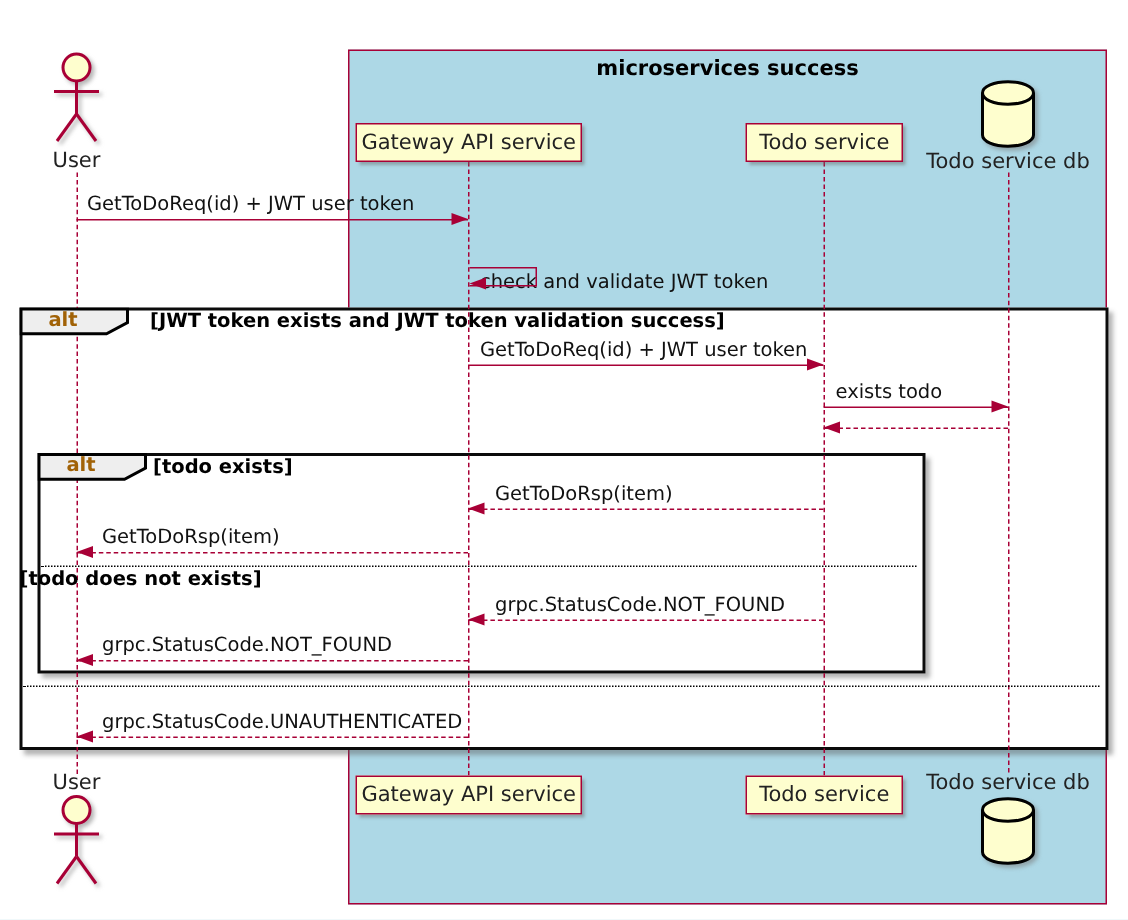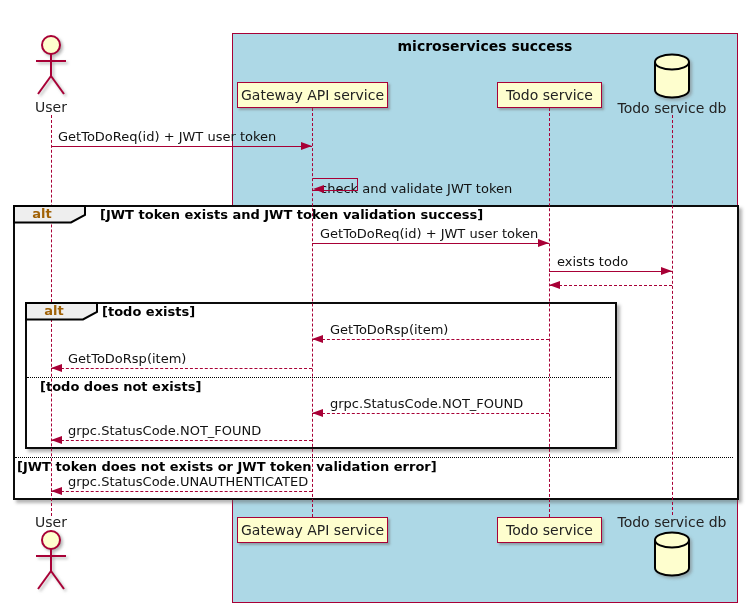--- a/index.html
+++ b/index.html
@@ -88,31 +88,30 @@
   <div class="guard" style="left:102px;top:304px;">[todo exists]</div>
 
   <div class="mlabel" style="left:330px;top:322px;">GetToDoRsp(item)</div>
   <div class="mline dashed" style="left:312px;top:339px;width:237px;"></div>
   <div class="ah l" style="left:312px;top:335px;"></div>
 
   <div class="mlabel" style="left:68px;top:351px;">GetToDoRsp(item)</div>
   <div class="mline dashed" style="left:51px;top:368px;width:261px;"></div>
   <div class="ah l" style="left:51px;top:364px;"></div>
 
-  <div class="guard" style="left:40px;top:379px;">[todo does not exists]</div>
+  <div class="guard" style="left:13px;top:379px;">[todo does not exists]</div>
 
   <div class="mlabel" style="left:330px;top:396px;">grpc.StatusCode.NOT_FOUND</div>
   <div class="mline dashed" style="left:312px;top:413px;width:237px;"></div>
   <div class="ah l" style="left:312px;top:409px;"></div>
 
   <div class="mlabel" style="left:68px;top:423px;">grpc.StatusCode.NOT_FOUND</div>
   <div class="mline dashed" style="left:51px;top:440px;width:261px;"></div>
   <div class="ah l" style="left:51px;top:436px;"></div>
 
-  <div class="guard" style="left:17px;top:459px;">[JWT token does not exists or JWT token validation error]</div>
 
   <div class="mlabel" style="left:68px;top:474px;">grpc.StatusCode.UNAUTHENTICATED</div>
   <div class="mline dashed" style="left:51px;top:491px;width:261px;"></div>
   <div class="ah l" style="left:51px;top:487px;"></div>
 
   <svg class="figure" style="left:31px;top:34px;" width="40" height="64" viewBox="0 0 40 64">
     <circle cx="20" cy="11" r="9" fill="#FEFECE" stroke="#A80036" stroke-width="2"></circle>
     <line x1="20" y1="20" x2="20" y2="42" stroke="#A80036" stroke-width="2"></line>
     <line x1="5" y1="27" x2="35" y2="27" stroke="#A80036" stroke-width="2"></line>
     <line x1="20" y1="42" x2="7" y2="60" stroke="#A80036" stroke-width="2"></line>

